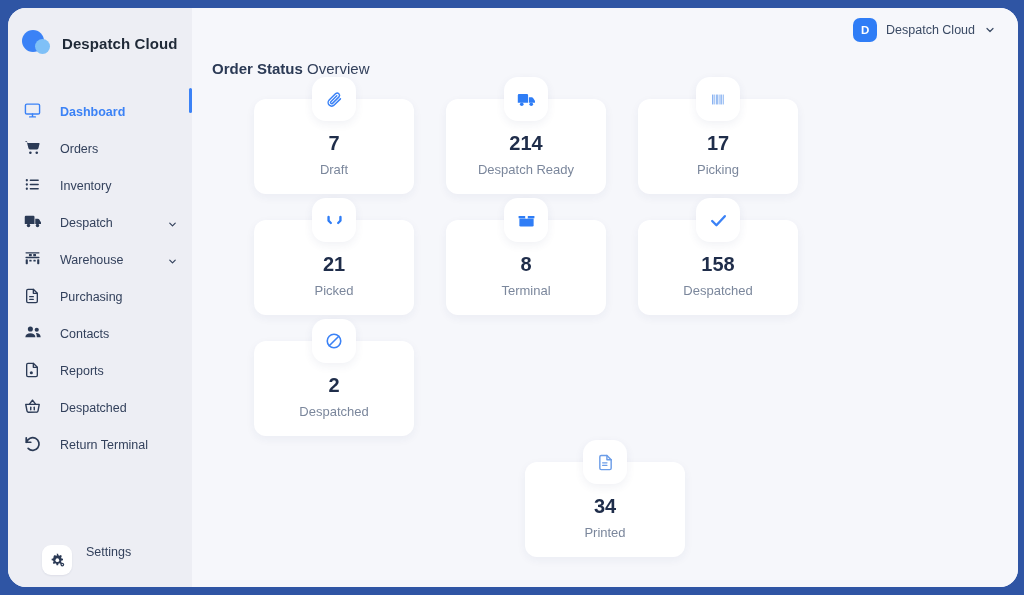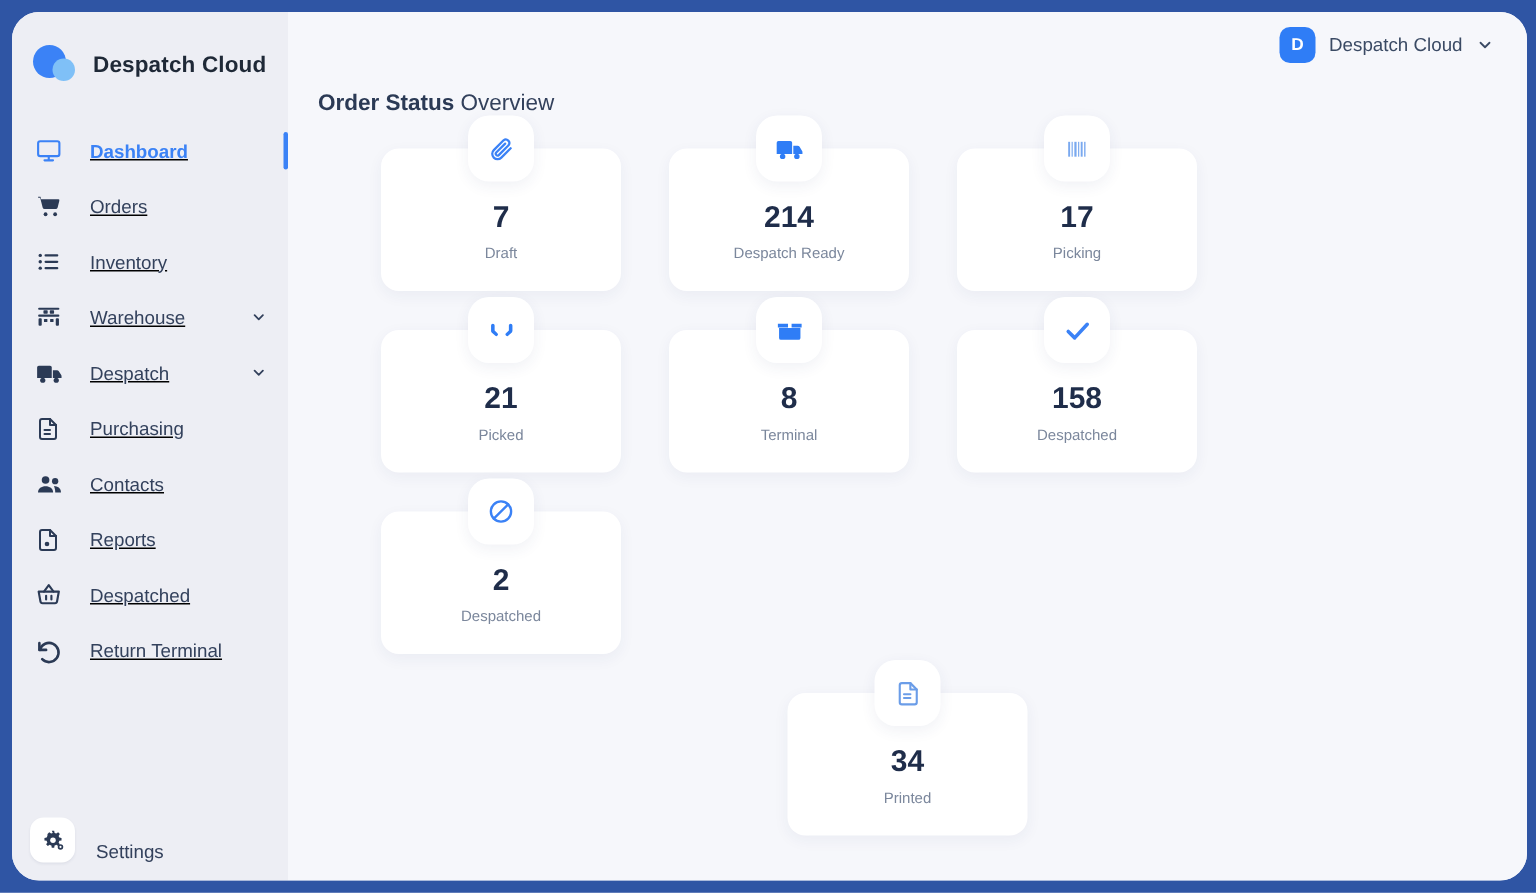--- a/index.html
+++ b/index.html
@@ -60,26 +60,25 @@
     font-size: 15px;
     font-weight: 700;
     color: #1f2937;
     letter-spacing: .1px;
     white-space: nowrap;
   }
 
   .nav { padding-top: 6px; flex: 1 1 auto; }
   .nav-item {
     display: flex;
-    align-items: center;
+    align-items: flex-end;
     height: 37px;
     padding-left: 16px;
     position: relative;
     cursor: pointer;
-    text-decoration: underline;
   }
   .nav-ico {
     width: 24px; flex: 0 0 24px;
     display: flex; align-items: center; justify-content: flex-start;
     color: #2b3a55;
   }
   .nav-ico svg { display: block; }
   .nav-label {
     font-size: 12.5px;
     color: #33415c;
@@ -98,22 +97,23 @@
     position: absolute;
     right: 0; top: 6px;
     width: 3px; height: 25px;
     background: #3b82f6;
     border-radius: 2px;
   }
 
   .sidebar-footer { padding: 0 0 12px 12px; }
   .settings-row {
     display: flex;
-    align-items: flex-end;
+    align-items: flex-start;
     cursor: pointer;
+    margin-left: 22px;
   }
   .settings-box {
     width: 30px; height: 30px;
     flex: 0 0 30px;
     background: #ffffff;
     border-radius: 9px;
     display: flex; align-items: center; justify-content: center;
     color: #2b3a55;
     box-shadow: 0 1px 2px rgba(40,50,90,.08);
   }
@@ -197,21 +197,21 @@
     box-shadow: 0 3px 10px rgba(40,55,110,.07);
   }
   .card-value {
     font-size: 20px;
     font-weight: 700;
     color: #1f2d4a;
     line-height: 1;
   }
   .card-label {
     margin-top: 9px;
-    font-size: 10px;
+    font-size: 13px;
     color: #7b879c;
   }
   .cards-row3 {
     padding: 26px 0 0 0;
     display: flex;
     justify-content: center;
   }
   .cards-row3 .card { flex: 0 0 160px; }
 
   .chart-title {
@@ -265,20 +265,37 @@
             <svg width="17" height="17" viewBox="0 0 24 24" fill="currentColor">
                 <circle cx="4" cy="6" r="1.6"></circle>
                 <circle cx="4" cy="12" r="1.6"></circle>
                 <circle cx="4" cy="18" r="1.6"></circle>
                 <rect x="8" y="5" width="13" height="2.1" rx="1"></rect>
                 <rect x="8" y="11" width="13" height="2.1" rx="1"></rect>
                 <rect x="8" y="17" width="13" height="2.1" rx="1"></rect>
               </svg>
           </span>
           <span class="nav-label">Inventory</span>
+        </div>
+
+        <div class="nav-item">
+          <span class="nav-ico">
+            <svg width="18" height="18" viewBox="0 0 24 24" fill="currentColor">
+                <path d="M1 6.5A1.5 1.5 0 0 1 2.5 5h10A1.5 1.5 0 0 1 14 6.5V16H1z"></path>
+                <path d="M15 9h3.6a2 2 0 0 1 1.7.95L22.4 13.4a2 2 0 0 1 .3 1.05V16h-7.7z"></path>
+                <circle cx="6" cy="18" r="2.3"></circle>
+                <circle cx="18" cy="18" r="2.3"></circle>
+              </svg>
+          </span>
+          <span class="nav-label">Despatch</span>
+          <span class="nav-caret">
+            <svg width="11" height="11" viewBox="0 0 24 24" fill="none" stroke="currentColor" stroke-width="2.6" stroke-linecap="round" stroke-linejoin="round">
+                <polyline points="6 9 12 15 18 9"></polyline>
+              </svg>
+          </span>
         </div>
 
         <div class="nav-item">
           <span class="nav-ico">
             <svg width="17" height="17" viewBox="0 0 24 24" fill="currentColor">
                 <rect x="2" y="3" width="20" height="2" rx="1"></rect>
                 <rect x="2" y="9.5" width="20" height="2" rx="1"></rect>
                 <rect x="2.4" y="13" width="3" height="7" rx="1"></rect>
                 <rect x="18.6" y="13" width="3" height="7" rx="1"></rect>
                 <rect x="7" y="5.5" width="4" height="3.2" rx=".6"></rect>
@@ -290,37 +307,20 @@
           <span class="nav-label">Warehouse</span>
           <span class="nav-caret">
             <svg width="11" height="11" viewBox="0 0 24 24" fill="none" stroke="currentColor" stroke-width="2.6" stroke-linecap="round" stroke-linejoin="round">
                 <polyline points="6 9 12 15 18 9"></polyline>
               </svg>
           </span>
         </div>
 
         <div class="nav-item">
           <span class="nav-ico">
-            <svg width="18" height="18" viewBox="0 0 24 24" fill="currentColor">
-                <path d="M1 6.5A1.5 1.5 0 0 1 2.5 5h10A1.5 1.5 0 0 1 14 6.5V16H1z"></path>
-                <path d="M15 9h3.6a2 2 0 0 1 1.7.95L22.4 13.4a2 2 0 0 1 .3 1.05V16h-7.7z"></path>
-                <circle cx="6" cy="18" r="2.3"></circle>
-                <circle cx="18" cy="18" r="2.3"></circle>
-              </svg>
-          </span>
-          <span class="nav-label">Despatch</span>
-          <span class="nav-caret">
-            <svg width="11" height="11" viewBox="0 0 24 24" fill="none" stroke="currentColor" stroke-width="2.6" stroke-linecap="round" stroke-linejoin="round">
-                <polyline points="6 9 12 15 18 9"></polyline>
-              </svg>
-          </span>
-        </div>
-
-        <div class="nav-item">
-          <span class="nav-ico">
             <svg width="16" height="16" viewBox="0 0 24 24" fill="none" stroke="currentColor" stroke-width="2" stroke-linecap="round" stroke-linejoin="round">
                 <path d="M14 2H6a2 2 0 0 0-2 2v16a2 2 0 0 0 2 2h12a2 2 0 0 0 2-2V8z"></path>
                 <polyline points="14 2 14 8 20 8"></polyline>
                 <line x1="8.5" y1="13" x2="14" y2="13"></line>
                 <line x1="8.5" y1="17" x2="14" y2="17"></line>
               </svg>
           </span>
           <span class="nav-label">Purchasing</span>
         </div>
 

